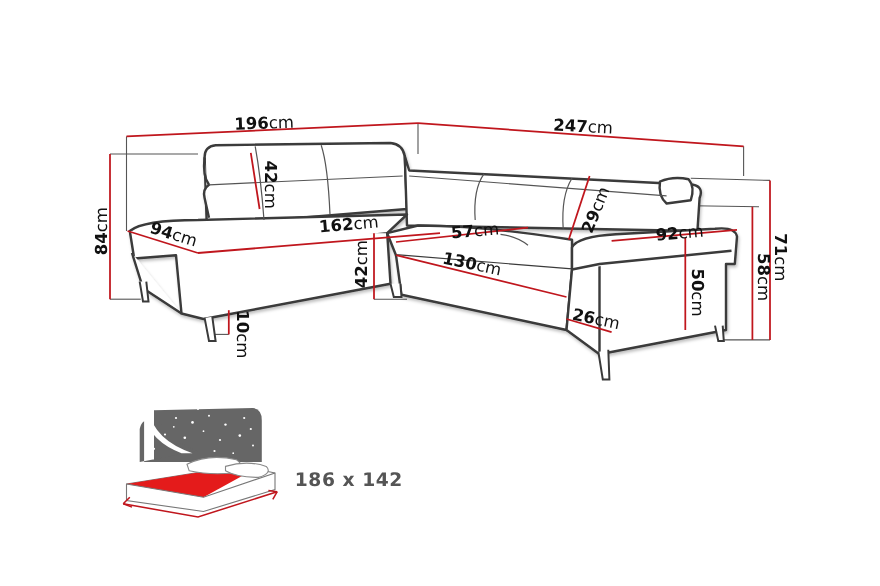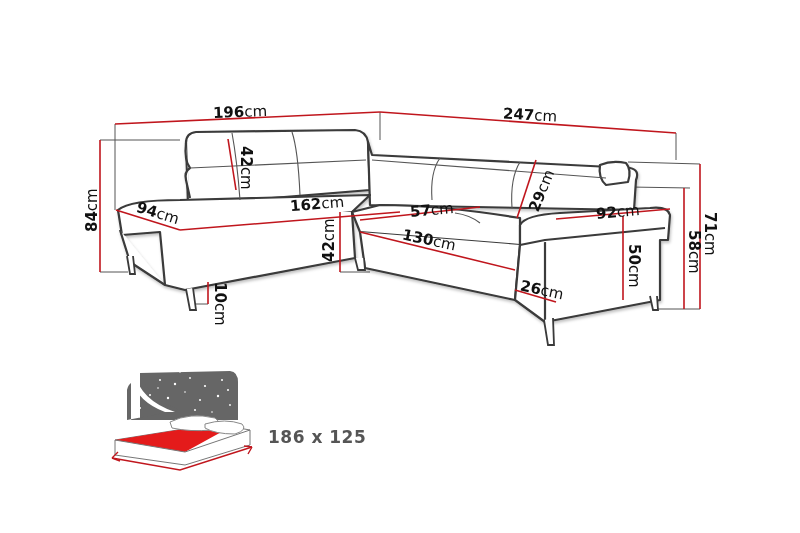--- a/index.html
+++ b/index.html
@@ -173,14 +173,14 @@
   <div class="lbl" style="left:642px;top:244px;transform:rotate(90deg);transform-origin:left top;">
     <b>50</b><span class="u">cm</span>
   </div>
   <div class="lbl" style="left:702px;top:230px;transform:rotate(90deg);transform-origin:left top;">
     <b>58</b><span class="u">cm</span>
   </div>
   <div class="lbl" style="left:718px;top:212px;transform:rotate(90deg);transform-origin:left top;">
     <b>71</b><span class="u">cm</span>
   </div>
 
-  <div class="bed-size">186 x 125</div>
+  <div class="bed-size">186 x 142</div>
 </div>
 
 </body></html>

